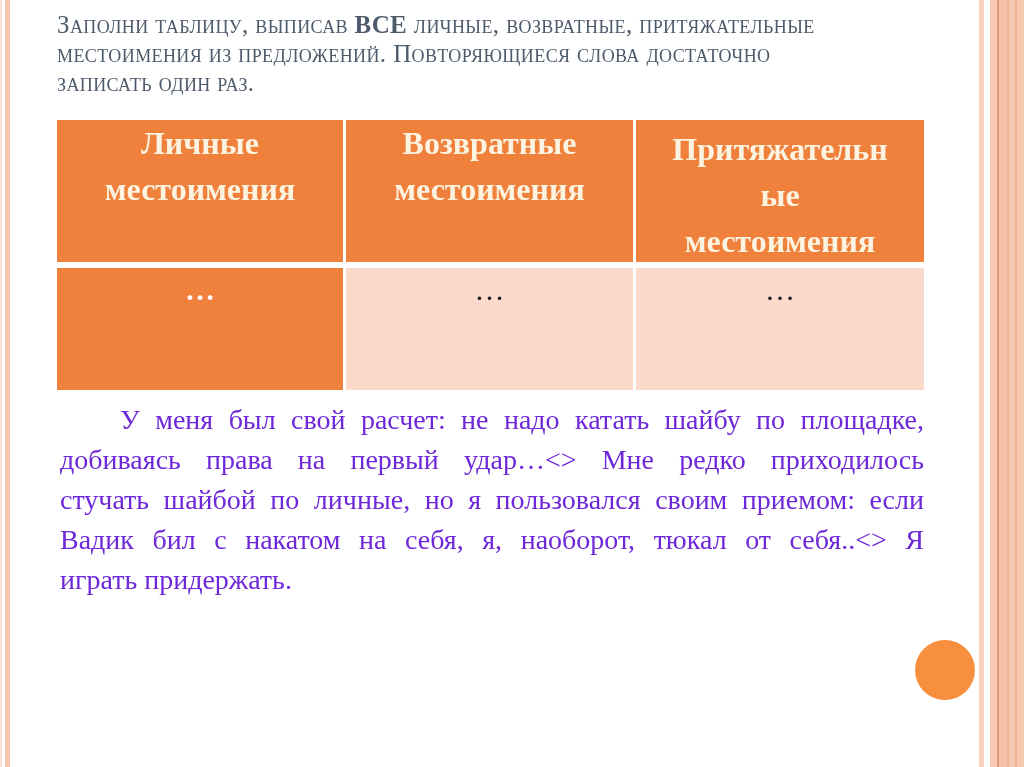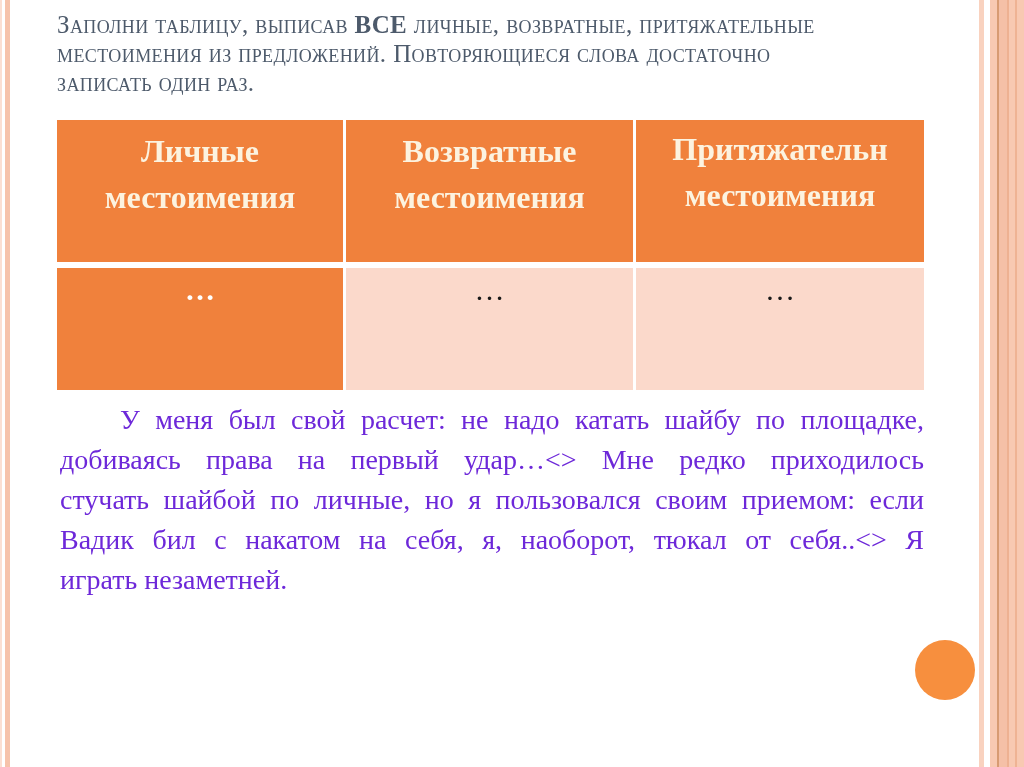--- a/index.html
+++ b/index.html
@@ -54,21 +54,20 @@
     column-gap: 3px;
     row-gap: 6px;
   }
   .th {
     background: #f0813c;
     color: #fcf3e0;
     font-weight: bold;
     font-size: 32px;
     line-height: 46px;
     text-align: center;
-    padding-top: 8px;
     box-sizing: border-box;
   }
   .th.tight { padding-top: 6px; }
   .td {
     font-size: 30px;
     line-height: 40px;
     text-align: center;
     padding-top: 2px;
     box-sizing: border-box;
   }
@@ -117,30 +116,31 @@
     <div class="th">
       <div>Личные</div>
       <div>местоимения</div>
     </div>
     <div class="th">
       <div>Возвратные</div>
       <div>местоимения</div>
     </div>
     <div class="th tight">
       <div>Притяжательн</div>
+      <div>ые</div>
       <div>местоимения</div>
     </div>
     <div class="td td-orange">…</div>
     <div class="td td-pink">…</div>
     <div class="td td-pink">…</div>
   </div>
 
   <div class="para">
     <div class="line first">У меня был свой расчет: не надо катать шайбу по площадке,</div>
     <div class="line">добиваясь права на первый удар…&lt;&gt; Мне редко приходилось</div>
     <div class="line">стучать шайбой по личные, но я пользовался своим приемом: если</div>
     <div class="line">Вадик бил с накатом на себя, я, наоборот, тюкал от себя..&lt;&gt; Я</div>
-    <div class="line last">играть незаметней.</div>
+    <div class="line last">играть придержать.</div>
   </div>
 
   <div class="circle"></div>
 
 </div>
 
 </body></html>

